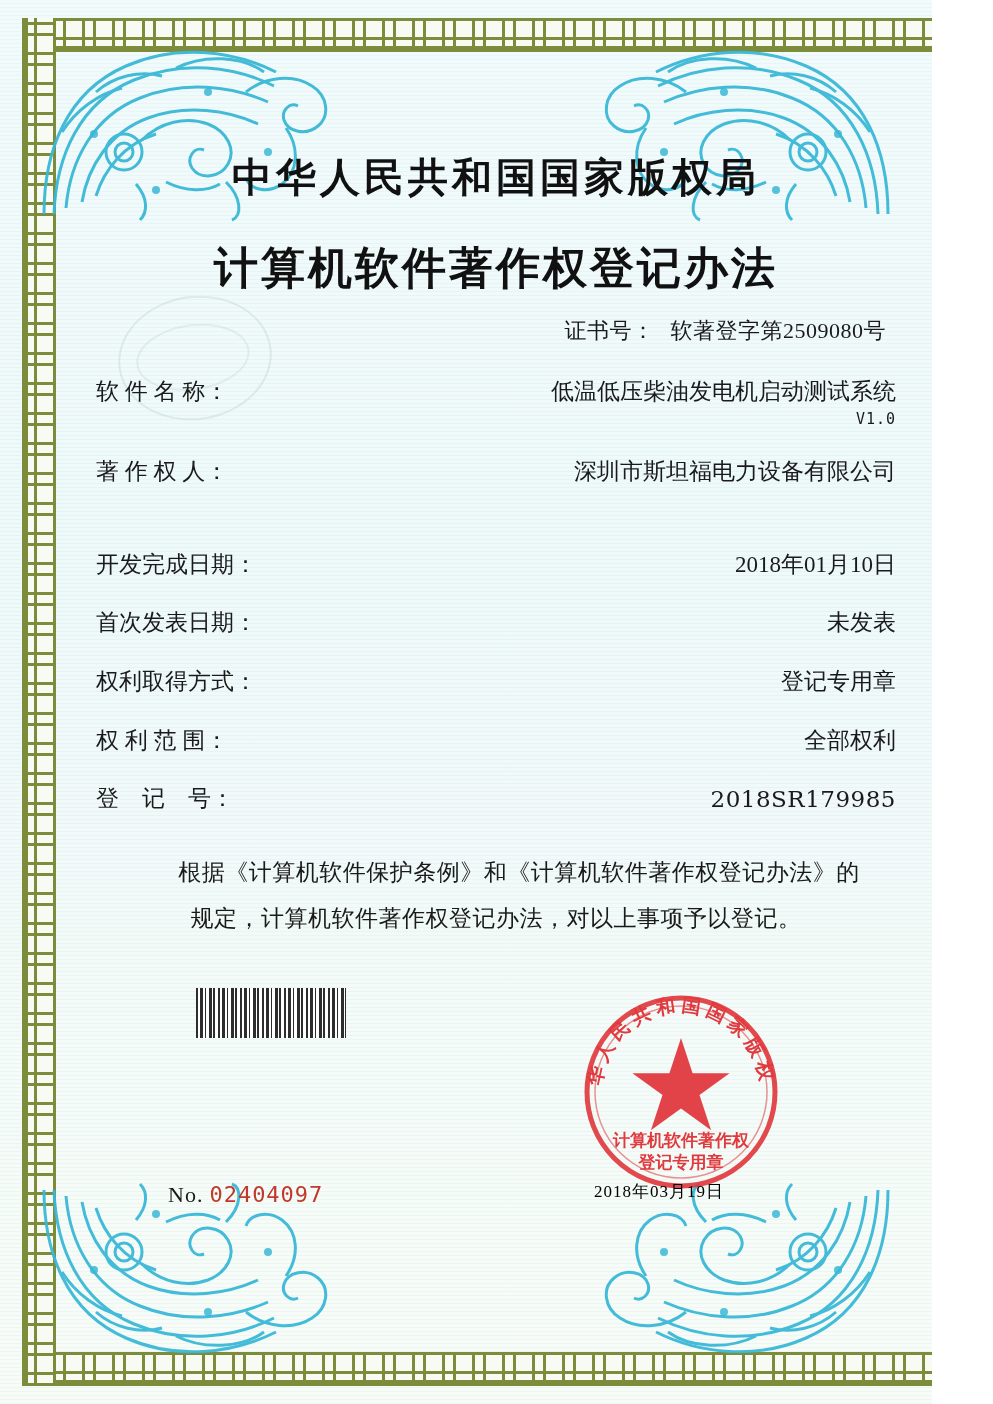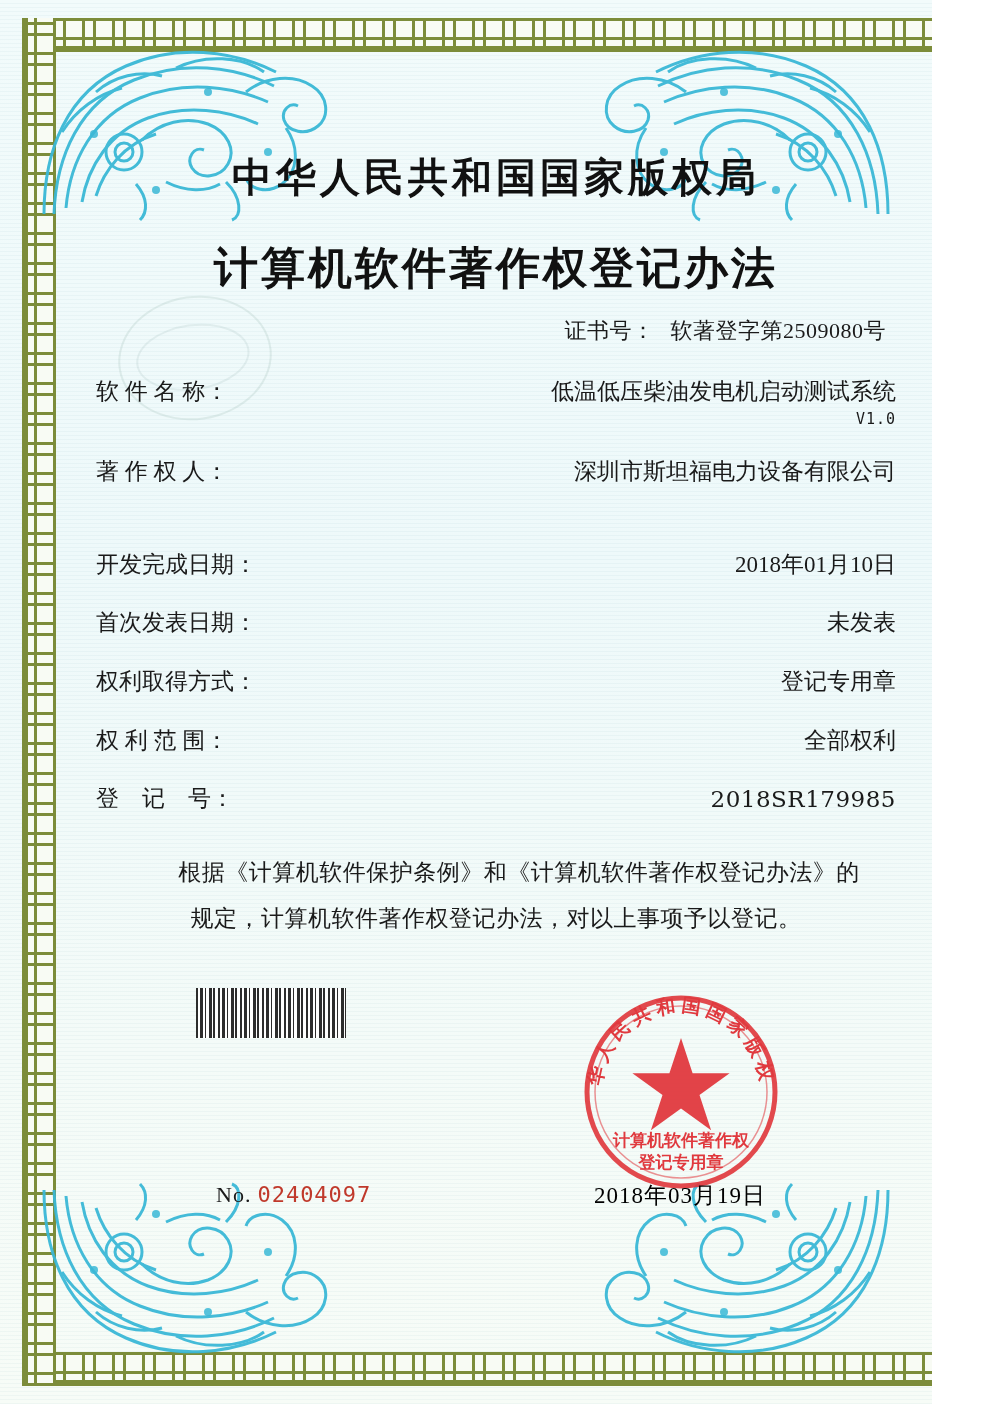--- a/index.html
+++ b/index.html
@@ -221,34 +221,33 @@
   }
   .seal svg { display:block; }
 
   
   .serial {
     position: absolute;
     left: 168px;
     top: 1182px;
     font-size: 22px;
     letter-spacing: 1px;
-    margin-left: 48px;
   }
   .serial .no-label { color: #1a1a1a; }
   .serial .no-value {
     color: #c0392b;
     font-family: "DejaVu Sans Mono", "Liberation Mono", monospace;
     letter-spacing: 1px;
     margin-left: 6px;
   }
   .issue-date {
     position: absolute;
     left: 594px;
     top: 1180px;
-    font-size: 23px;
+    font-size: 17px;
     letter-spacing: 1px;
   }
   
   .watermark {
     position: absolute;
     left: 118px;
     top: 296px;
     width: 150px;
     height: 120px;
     border-radius: 50%;

